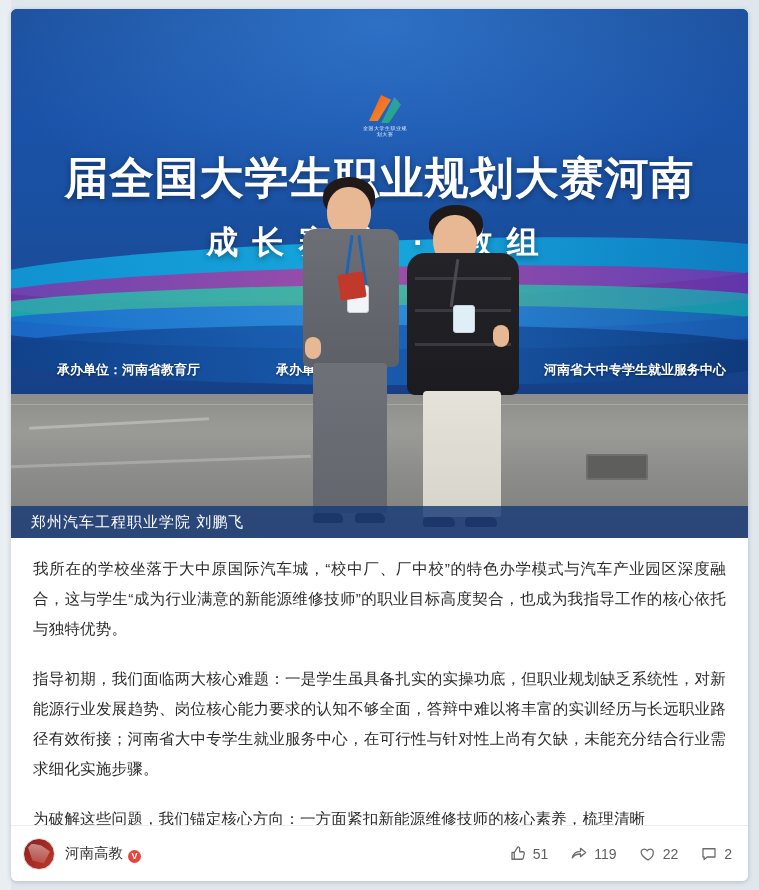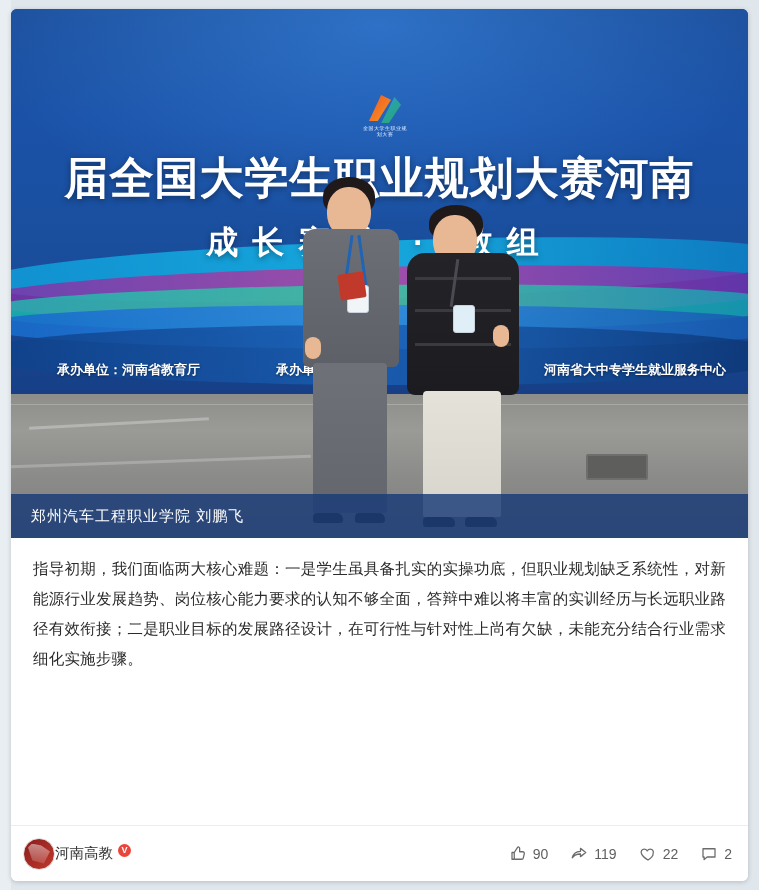--- a/index.html
+++ b/index.html
@@ -170,21 +170,21 @@
   .lanyard { position:absolute; width:3px; background:#1f64b5; }
   .badge { position:absolute; width:20px; height:26px; background:#f2f5f8; border-radius:3px; border:1px solid #c9d3db; }
   .thumb { position:absolute; width:16px; height:22px; background:#e8b894; border-radius:8px; }
 
   
   .caption {
     position: absolute;
     left: 0;
     bottom: 0;
     width: 737px;
-    height: 44px;
+    height: 32px;
     background: rgba(25, 58, 120, 0.82);
     display: flex;
     align-items: center;
     box-sizing: border-box;
     padding-left: 20px;
   }
   .caption-text {
     color: #ffffff;
     font-size: 15px;
     letter-spacing: 1px;
@@ -237,22 +237,23 @@
     content: "";
     position: absolute;
     left: 4px; top: 5px;
     width: 22px; height: 20px;
     background:
       linear-gradient(180deg, rgba(255,255,255,0.85), rgba(255,255,255,0.25));
     clip-path: polygon(0 20%, 18% 0, 60% 10%, 100% 40%, 72% 100%, 20% 85%);
     opacity: .55;
   }
   .account {
-    display: flex;
-    align-items: flex-start;
+    margin-left: 10px;
+    display: flex;
+    align-items: flex-end;
     gap: 5px;
   }
   .account-name {
     font-size: 14.5px;
     color: #333333;
   }
   .verified {
     width: 13px; height: 13px;
     border-radius: 50%;
     background: #e8453c;
@@ -354,39 +355,41 @@
         <div class="shoe" style="left:16px; top:312px; width:32px;"></div>
         <div class="shoe" style="left:58px; top:312px; width:32px;"></div>
       </div>
 
       <div class="caption">
         <span class="caption-text">郑州汽车工程职业学院  刘鹏飞</span>
       </div>
     </div>
 
     <div class="body">
-      <p class="para">指导初期，我们面临两大核心难题：一是学生虽具备扎实的实操功底，但职业规划缺乏系统性，对新能源行业发展趋势、岗位核心能力要求的认知不够全面，答辩中难以将丰富的实训经历与长远职业路径有效衔接；二是职业目标的发展路径设计，在可行性与针对性上尚有欠缺，未能充分结合行业需求细化实施步骤。</p>
+      <p class="para">我所在的学校坐落于大中原国际汽车城，“校中厂、厂中校”的特色办学模式与汽车产业园区深度融合，这与学生“成为行业满意的新能源维修技师”的职业目标高度契合，也成为我指导工作的核心依托与独特优势。</p>
+      <p class="para">指导初期，我们面临两大核心难题：一是学生虽具备扎实的实操功底，但职业规划缺乏系统性，对新能源行业发展趋势、岗位核心能力要求的认知不够全面，答辩中难以将丰富的实训经历与长远职业路径有效衔接；河南省大中专学生就业服务中心，在可行性与针对性上尚有欠缺，未能充分结合行业需求细化实施步骤。</p>
+      <p class="para last">为破解这些问题，我们锚定核心方向：一方面紧扣新能源维修技师的核心素养，梳理清晰</p>
     </div>
 
     <div class="footer">
       <div class="avatar"></div>
       <div class="account">
         <span class="account-name">河南高教</span>
         <span class="verified">V</span>
       </div>
 
       <div class="stats">
         <div class="stat">
           <span>
             <svg width="18" height="18" viewBox="0 0 24 24" fill="none" stroke="#6b6b6b" stroke-width="1.7" stroke-linejoin="round">
               <path d="M7 10v9H4v-9h3z"></path>
               <path d="M7 10l4.2-6.6c.9-1.4 3-.8 3 .9V9h4.3c1.3 0 2.2 1.2 1.9 2.4l-1.4 6A2 2 0 0 1 17 19H7"></path>
             </svg>
           </span>
-          <span class="num">90</span>
+          <span class="num">51</span>
         </div>
 
         <div class="stat">
           <span>
             <svg width="18" height="18" viewBox="0 0 24 24" fill="none" stroke="#6b6b6b" stroke-width="1.7" stroke-linejoin="round" stroke-linecap="round">
               <path d="M3 17c1.5-6 6-8.5 11-8.6V4.5L21 10l-7 5.5V12c-4.4-.1-8.3 1.4-11 5z"></path>
             </svg>
           </span>
           <span class="num">119</span>
         </div>

